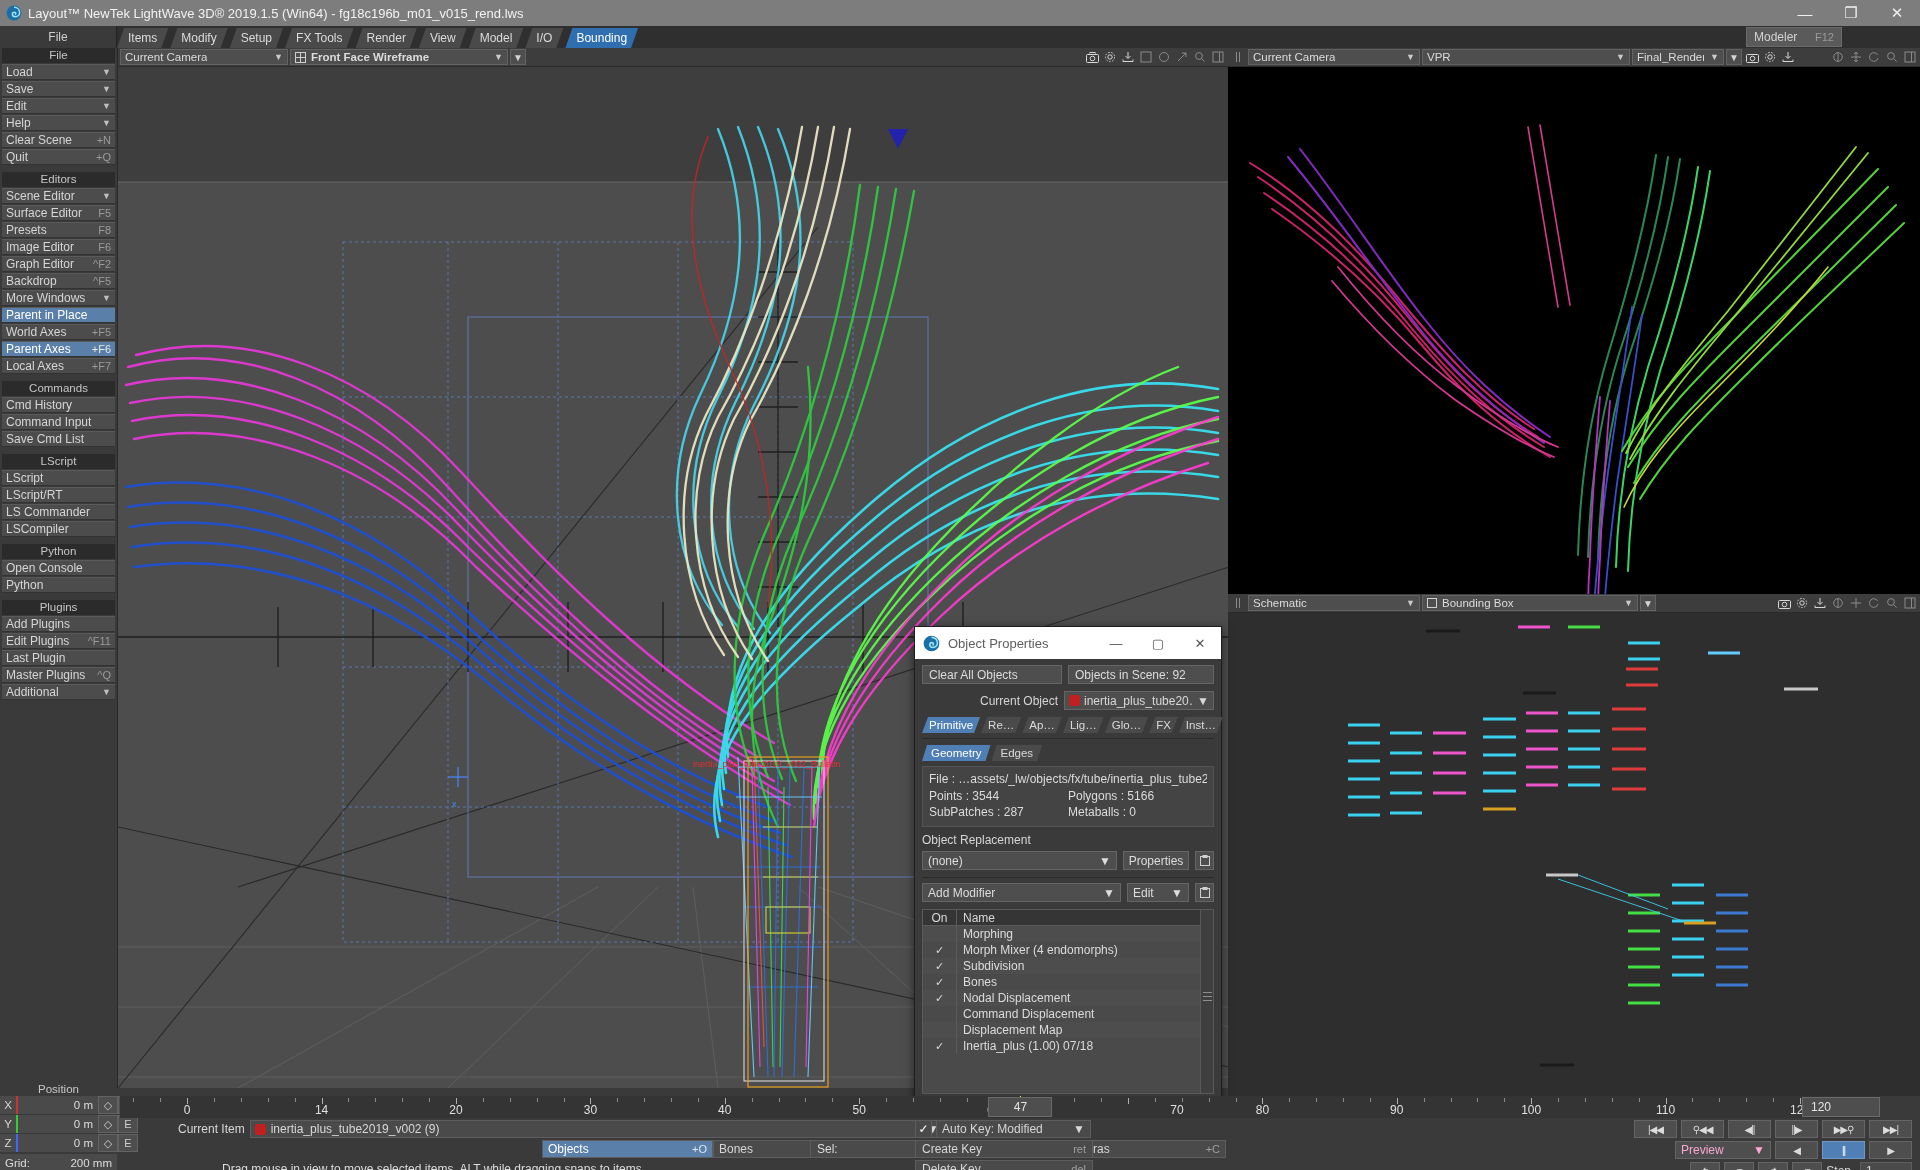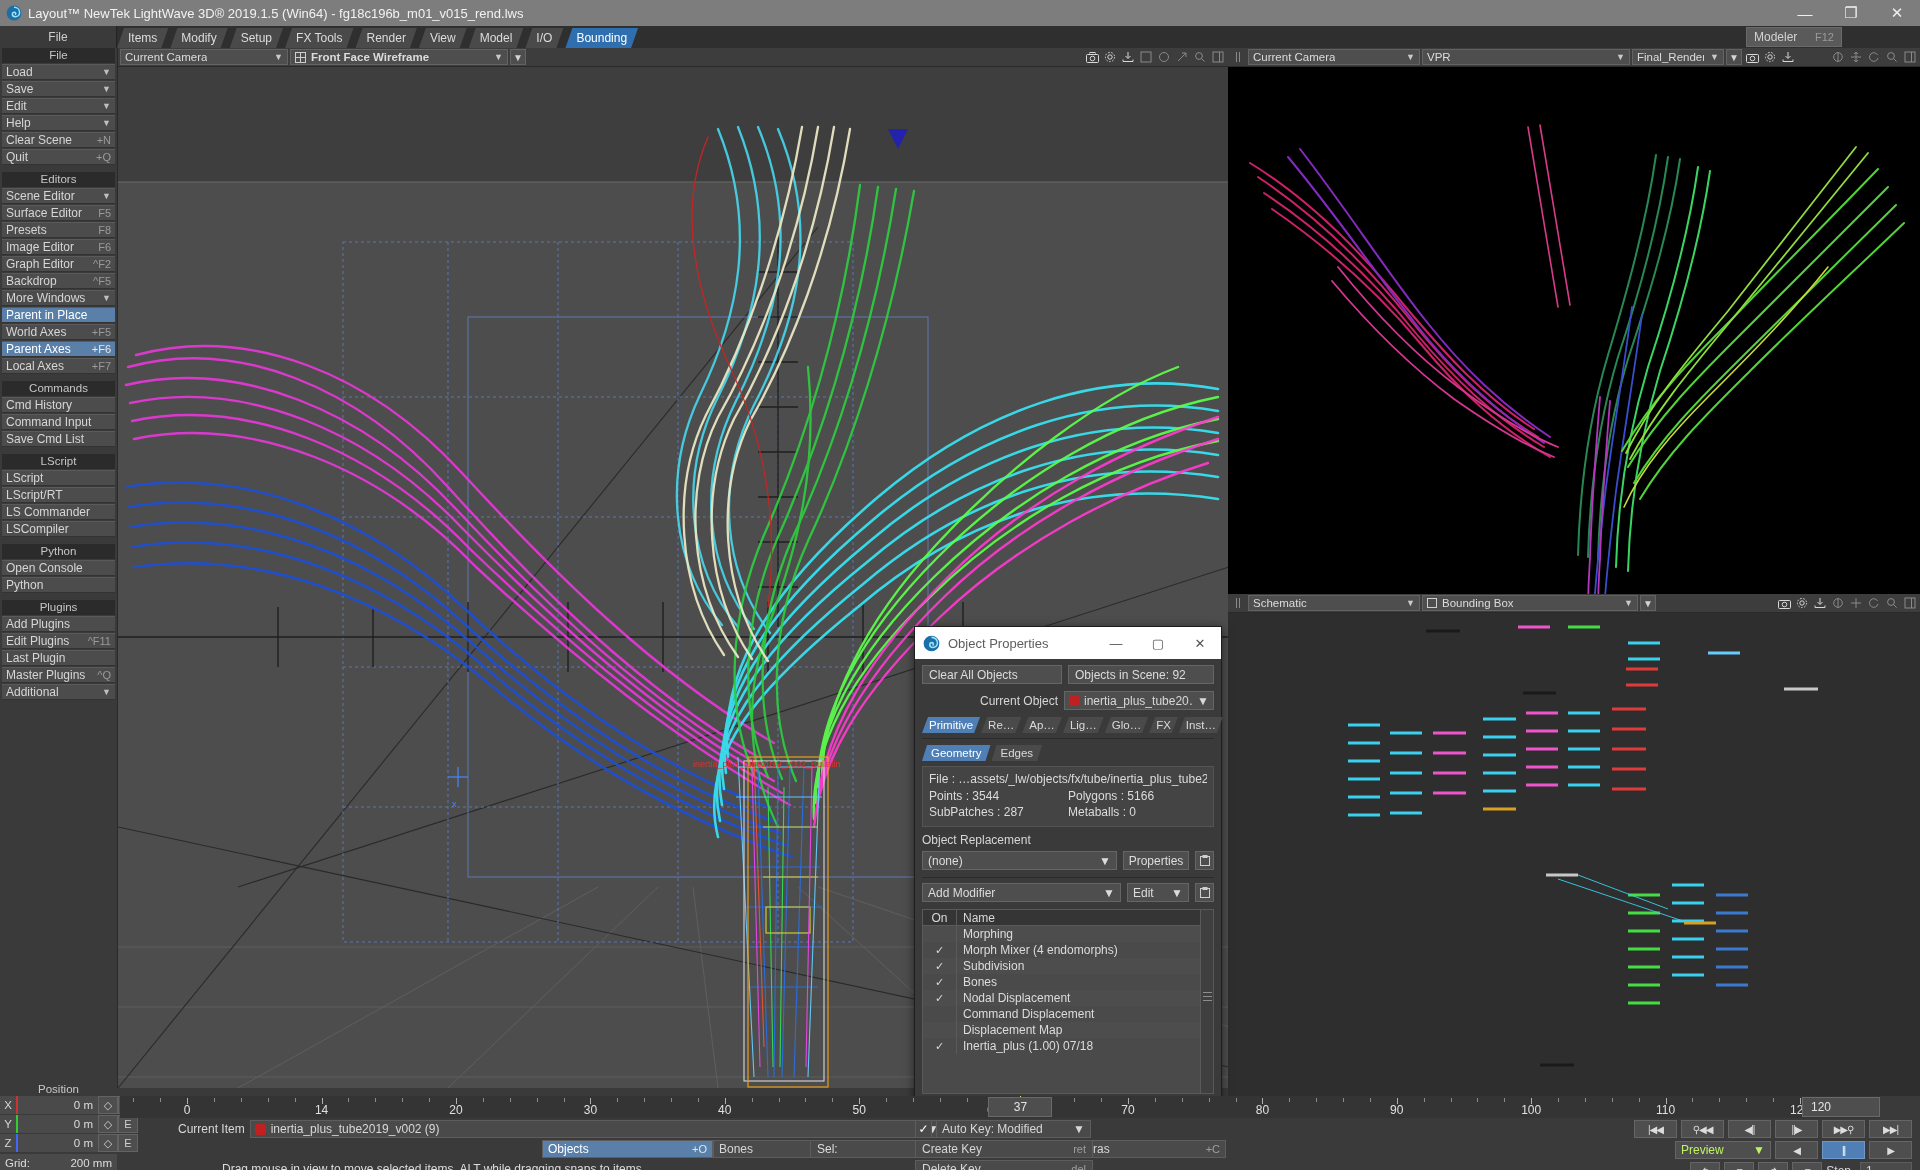--- a/index.html
+++ b/index.html
@@ -314,21 +314,21 @@
   .tp {
     width: 43px; height: 18px; background: #4e4e4e; border:1px solid #656565;
     display:flex; align-items:center; justify-content:center; color:#dcdcdc; font-size:10px;
     letter-spacing: -1px;
   }
   .tp.sm { width: 30px; }
   .tp.active { background: #4f7fb5; border-color:#6f98c6; color:#fff; }
   .prevdd {
     width: 96px; height: 18px; background: #4e4e4e; border:1px solid #656565;
     display:flex; align-items:center; justify-content:space-between; padding:0 5px;
-    font-size:12px; color:#bef264;
+    font-size:12px; color:#f9a8d4;
   }
   .stepv {
     width: 52px; height:18px; background:#4a4a4a; border:1px solid #5d5d5d;
     display:flex; align-items:center; padding-left:5px; font-size:12px; color:#dcdcdc;
   }
   .steplbl { font-size:12px; color:#d6d6d6; display:flex; align-items:center; padding-right:5px;}
 </style>
 </head>
 <body>
 
@@ -1275,29 +1275,29 @@
           <div class="tick" style="left: 1626.24px;"></div>
           <div class="tick" style="left: 1653.12px;"></div>
           <div class="tick maj" style="left: 1680px;"></div>
           <div class="tlabel" style="left: 67.2px;">0</div>
           <div class="tlabel" style="left: 201.6px;">14</div>
           <div class="tlabel" style="left: 336px;">20</div>
           <div class="tlabel" style="left: 470.4px;">30</div>
           <div class="tlabel" style="left: 604.8px;">40</div>
           <div class="tlabel" style="left: 739.2px;">50</div>
           <div class="tlabel" style="left: 873.6px;">60</div>
-          <div class="tlabel" style="left: 1008px;">70</div>
+          <div class="tlabel" style="left: 1057px;">70</div>
           <div class="tlabel" style="left: 1142.4px;">80</div>
           <div class="tlabel" style="left: 1276.8px;">90</div>
           <div class="tlabel" style="left: 1411.2px;">100</div>
           <div class="tlabel" style="left: 1545.6px;">110</div>
           <div class="tlabel" style="left: 1680px;">120</div>
         </div>
       <div class="tl-cursor" id="tl-cursor" style="left: 900.48px;"></div>
-      <div class="tl-frame" id="tl-frame" style="left: 868.48px;">37</div>
+      <div class="tl-frame" id="tl-frame" style="left: 868.48px;">47</div>
       <div class="tl-end">120</div>
     </div>
 
     <div class="ci-row">
       <span class="ci-lbl">Current Item</span>
       <div class="ci-dd">
         <span class="objdot"></span>
         <span class="lbl">inertia_plus_tube2019_v002 (9)</span>
         <span class="cv">▼</span>
       </div>

